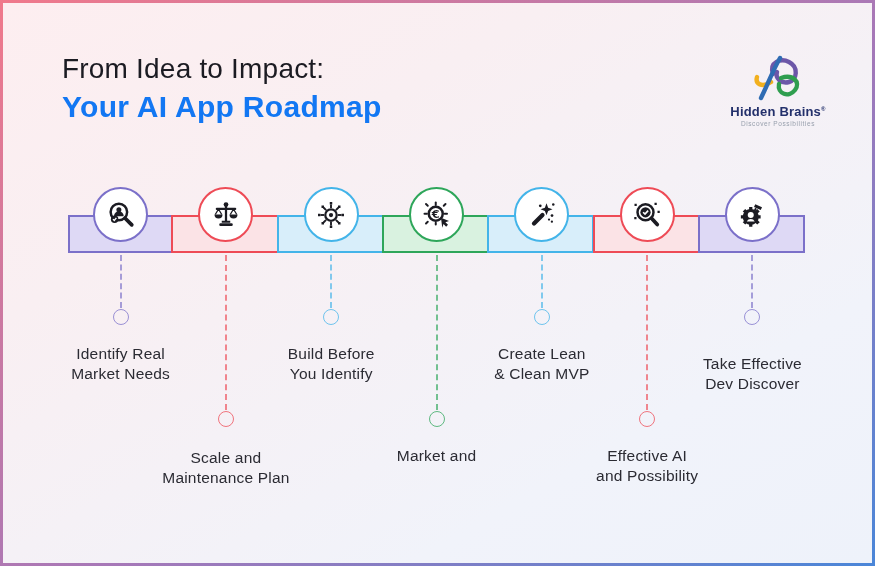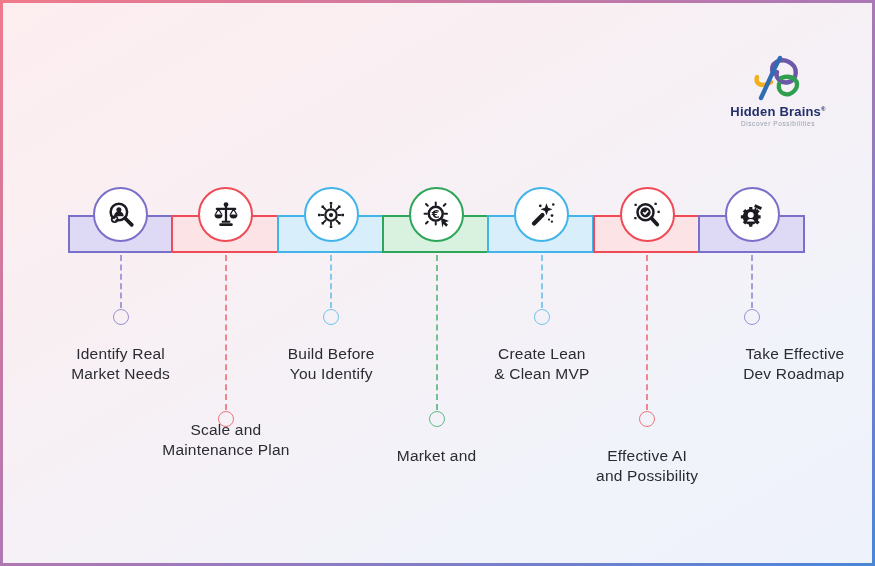--- a/index.html
+++ b/index.html
@@ -24,20 +24,24 @@
   .dash{position:absolute;width:0;border-left:2px dashed var(--c);opacity:.65;z-index:1;}
   .dot{position:absolute;width:16px;height:16px;box-sizing:border-box;border:1.8px solid var(--c);opacity:.75;border-radius:50%;background:transparent;z-index:1;}
   .label{position:absolute;width:184px;text-align:center;font-size:15.5px;font-weight:400;color:#2b2b33;line-height:19.5px;letter-spacing:.2px;z-index:1;}
 </style>
 </head>
 <body>
 
 <div id="frame">
   <div id="bg"></div>
 
+  <div id="title-block">
+    <div id="title-line1">From Idea to Impact:</div>
+    <div id="title-line2">Your AI App Roadmap</div>
+  </div>
 
   <div id="logo">
     <svg id="logo-mark" width="62" height="50" viewBox="0 0 62 50">
       <path d="M26 22 C22 10 34 6 42 10 C52 15 50 28 42 30 C34 32 28 26 30 20" fill="none" stroke="#6c57a8" stroke-width="4.4" stroke-linecap="round"></path>
       <path d="M34 26 C46 22 54 30 48 38 C42 46 30 42 32 32" fill="none" stroke="#2f9e4f" stroke-width="4.4" stroke-linecap="round"></path>
       <path d="M24 30 C15 36 8 32 10 25" fill="none" stroke="#f2b01e" stroke-width="4.4" stroke-linecap="round"></path>
       <path d="M14 46 C20 34 26 18 33 6" fill="none" stroke="#2f6cb3" stroke-width="4.4" stroke-linecap="round"></path>
     </svg>
     <div id="logo-name"><span>Hidden Brains</span><sup>®</sup></div>
     <div id="logo-tagline">Discover Possibilities</div>
@@ -74,21 +78,21 @@
               <path d="M6 7.3l-2.6 4.3M6 7.3l2.6 4.3M18 7.3l-2.6 4.3M18 7.3l2.6 4.3" stroke="#1b1b22" stroke-width="1"></path>
               <path d="M2.8 11.6a3.2 3.2 0 0 0 6.4 0z" fill="#1b1b22"></path>
               <path d="M14.8 11.6a3.2 3.2 0 0 0 6.4 0z" fill="#1b1b22"></path>
               <rect x="8.6" y="16.6" width="6.8" height="1.6" fill="#1b1b22"></rect>
               <rect x="6.6" y="18.6" width="10.8" height="2.2" rx="1" fill="#1b1b22"></rect>
             </svg>
           </span>
         </div>
     <div class="dash" style="left: 224.95px; top: 255px; height: 155px;"></div>
     <div class="dot" style="left: 217.95px; top: 411px;"></div>
-    <div class="label" style="left: 133.95px; top: 420px;"><span class="l1">Scale and</span><br><span class="l2">Maintenance Plan</span></div>
+    <div class="label" style="left: 133.95px; top: 448px;"><span class="l1">Scale and</span><br><span class="l2">Maintenance Plan</span></div>
   </div>
 
   <div class="step" style="--c: #43b4e9; --f: #d8eefa;">
     <div class="seg" style="left: 276.6px; width: 107.3px;"></div>
     <div class="bubble" style="left: 303.75px;">
           <span class="icon">
             <svg viewBox="0 0 24 24">
               <circle cx="12" cy="12" r="4.6" fill="none" stroke="#1b1b22" stroke-width="1.8"></circle>
               <circle cx="12" cy="12" r="1.7" fill="#1b1b22"></circle>
               <g stroke="#1b1b22" stroke-width="1.5">
@@ -207,16 +211,16 @@
               </g>
               <circle cx="11" cy="12" r="2.4" fill="#fff"></circle>
               <path d="M7.8 17.2a3.6 3.6 0 0 1 6.4 0z" fill="#fff"></path>
               <path d="M14.6 3.4l5.4 2.3-1 2.2-5.4-2.3z" fill="#1b1b22"></path>
               <line x1="15.2" y1="6.6" x2="13.6" y2="9.6" stroke="#1b1b22" stroke-width="1.5"></line>
             </svg>
           </span>
         </div>
     <div class="dash" style="left: 751.45px; top: 255px; height: 53px;"></div>
     <div class="dot" style="left: 744.45px; top: 309px;"></div>
-    <div class="label" style="left: 660.45px; top: 344px; text-align: right;"><span class="l1">Take Effective</span><br><span class="l2">Dev Roadmap</span></div>
+    <div class="label" style="left: 660.45px; top: 354px;"><span class="l1">Take Effective</span><br><span class="l2">Dev Discover</span></div>
   </div>
 </div>
 </div>
 
 </body></html>

